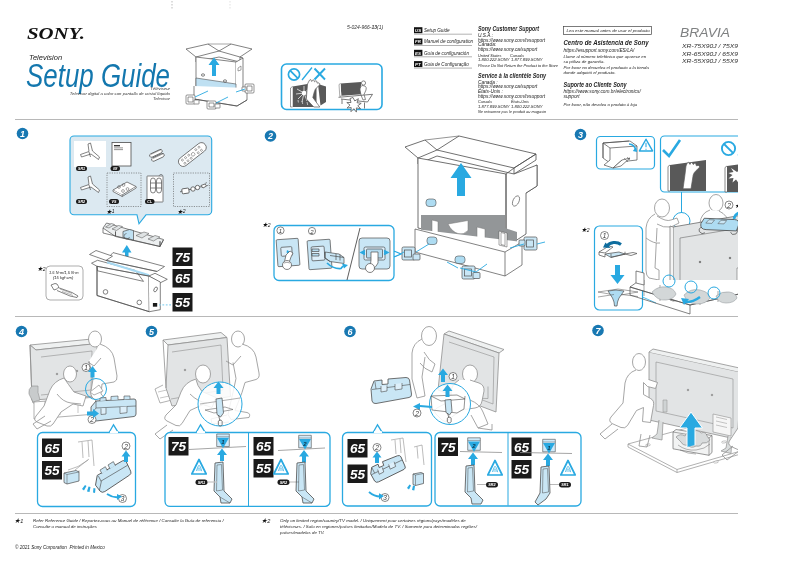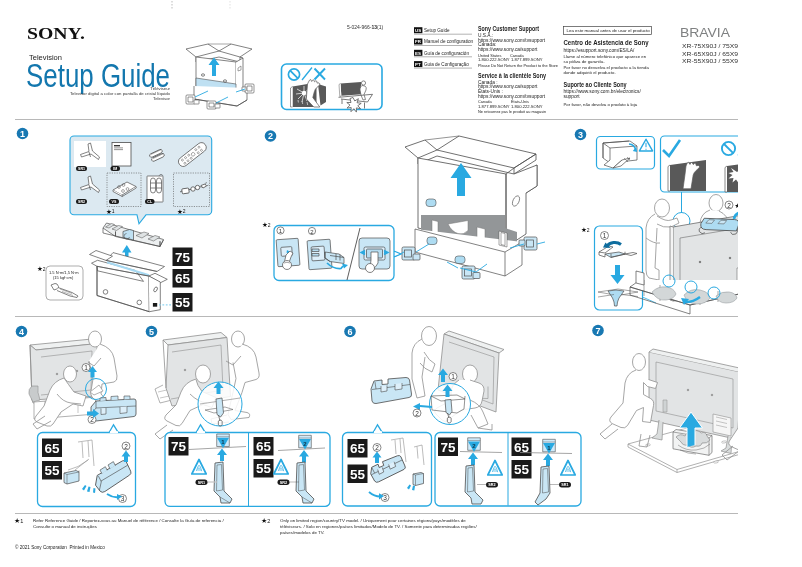--- a/index.html
+++ b/index.html
@@ -1,17 +1,17 @@
 <!DOCTYPE html>
 <html><head>
 <meta charset="utf-8">
 <style>
 html,body{margin:0;padding:0;background:#fff;}
 #page{position:relative;width:738px;height:567px;overflow:hidden;background:#fff;
-font-family:"Liberation Sans",sans-serif;}
+font-family:"Liberation Sans",sans-serif;font-style:italic;}
 svg{position:absolute;left:0;top:0;}
 </style>
 </head>
 <body>
 <div id="page">
 <svg width="802" height="567" viewBox="0 0 802 567">
 <defs>
 <g id="warntri">
   <path d="M0,-8.5 L7.2,6 L-7.2,6 Z" fill="#fff" stroke="#29a9e1" stroke-width="1.7" stroke-linejoin="round"></path>
   <path d="M-2.6,3 Q-1,-2.2 0,-2.8 Q1.6,-2.2 2.7,3.2 M-1.1,0.2 L1.1,0.2 M-1.7,2 L2.1,2" stroke="#29a9e1" stroke-width="0.7" fill="none"></path>

